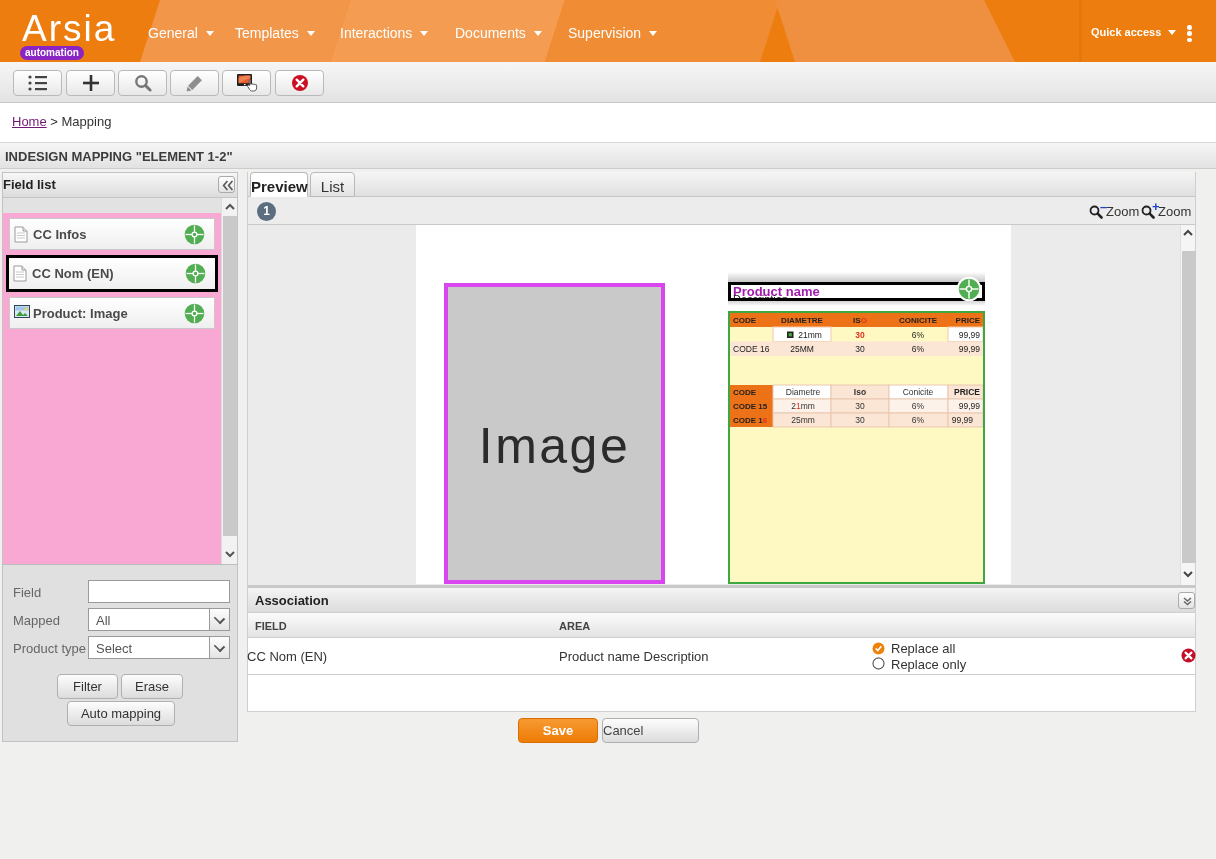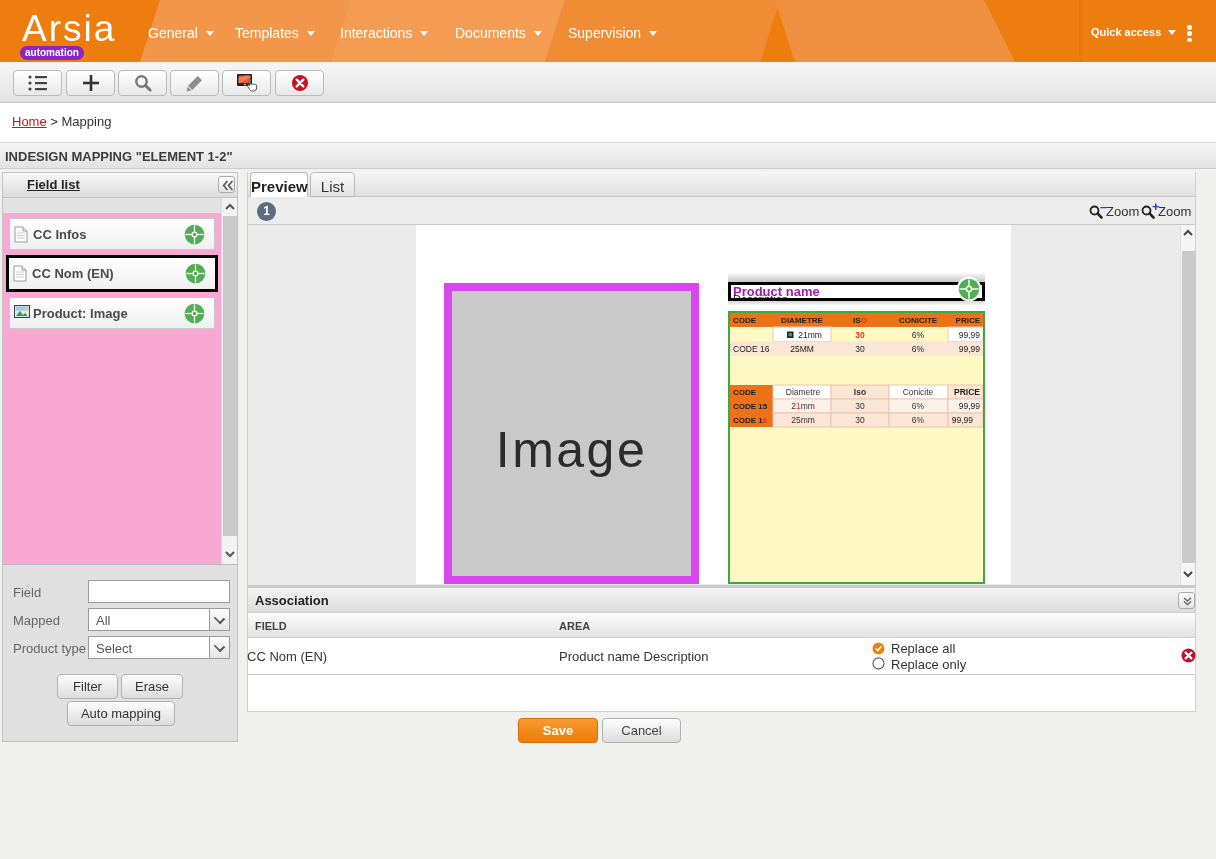--- a/index.html
+++ b/index.html
@@ -18,28 +18,28 @@
   #dots div { width:4.5px; height:4.5px; border-radius:50%; background:#fff; margin-bottom:1.8px; }
 
   
   #toolbar { left:0; top:62px; width:1216px; height:41px; background:linear-gradient(#f6f6f6,#e3e3e3); border-bottom:1px solid #c6c6c6; }
   .tbtn { top:70px; width:49px; height:26px; border:1px solid #b9b9b9; border-radius:4px; background:linear-gradient(#ffffff,#e8e8e8); }
   .tbtn svg { position:absolute; left:50%; top:50%; transform:translate(-50%,-50%); }
 
   
   #crumbrow { left:0; top:103px; width:1216px; height:39px; background:#fff; }
   #crumb { left:12px; top:114px; font-size:13px; color:#333; }
-  #crumb a { color:#b91c1c; text-decoration:underline; }
+  #crumb a { color:#701a75; text-decoration:underline; }
   #titlebar { left:0; top:142px; width:1216px; height:27px; background:linear-gradient(#f6f6f6,#e2e2e2); border-top:1px solid #d8d8d8; border-bottom:1px solid #cccccc; }
   #titlebar span { position:absolute; left:5px; top:6px; font-size:13px; font-weight:bold; color:#3c3c3c; }
 
   
   #lp { left:2px; top:172px; width:236px; height:570px; background:#e2e2e2; border:1px solid #c2c2c2; }
   #lp-head { left:0; top:0; width:234px; height:25px; background:linear-gradient(#f7f7f7,#dcdcdc); border-bottom:1px solid #c5c5c5; }
-  #lp-head b { position:absolute; left:24px; top:4px; font-size:13px; color:#222;text-decoration:underline; }
+  #lp-head b { position:absolute; left:0; top:4px; font-size:13px; color:#222; }
   #lp-collapse { left:215px; top:3px; width:17px; height:17px; border:1px solid #aaa; border-radius:3px; background:linear-gradient(#fff,#e2e2e2); color:#555; font-size:11px; font-weight:bold; text-align:center; line-height:15px; }
   #lp-list { left:0; top:40px; width:218px; height:366px; background:#f9a8d4;font-weight:bold; }
   #lp-scroll { left:218px; top:25px; width:16px; height:366px; background:#f2f2f2; border-left:1px solid #ddd; }
   .fitem { left:6px; width:206px; height:32px; background:linear-gradient(#ffffff,#efefef); border:1px solid #c8c8c8; }
   .fitem .txt { position:absolute; left:23px; top:8px; font-size:13px; color:#4a4a4a; }
   .fitem svg.fic { position:absolute; left:4px; top:7px; }
   .fitem svg.tgt { position:absolute; right:9px; top:5px; }
   #lp-form { left:0; top:391px; width:234px; height:177px; background:#e0e0e0; border-top:1px solid #bdbdbd; }
   .flabel { left:10px; font-size:13px; color:#666; }
   .finput { left:85px; width:142px; height:23px; background:#fff; border:1px solid #9a9a9a; }
@@ -58,36 +58,36 @@
   .tab span { position:absolute; left:0; right:0; top:5px; text-align:center; }
   #badgerow { left:0; top:26px; width:947px; height:27px; background:#ececec; border-bottom:1px solid #c9c9c9; }
   #badge { left:9px; top:4px; width:19px; height:19px; border-radius:50%; background:#5b6d7e; color:#fff; font-size:12px; font-weight:bold; text-align:center; line-height:19px; }
   #zoomctl { left:841px; top:5px; width:100px; height:18px; font-size:13px; color:#333; }
   #viewport { left:0; top:53px; width:932px; height:360px; background:#ebebeb; overflow:hidden; }
   #vscroll { left:932px; top:53px; width:15px; height:360px; background:#f5f5f5; border-left:1px solid #e0e0e0; }
   #vthumb { left:1px; top:26px; width:14px; height:312px; background:#c9c9c9; }
 
   
   #ppage { left:168px; top:0px; width:595px; height:359px; background:#fff; }
-  #imgbox { left:28px; top:58px; width:255px; height:301px; background:#c9c9c9; border:8px solid #d946ef;text-decoration:underline; }
+  #imgbox { left:28px; top:58px; width:221px; height:301px; background:#c9c9c9; border:4px solid #d946ef;text-decoration:underline; }
   #imgbox span { position:absolute; left:0; right:0; top:130px; text-align:center; font-size:50px; color:#2b2b2b; letter-spacing:2.5px; }
   #pnbox { left:312px; top:57px; width:257px; height:19px; border:3px solid #000; background:#fff; overflow:hidden; }
   #pntarget { left:540px; top:51px; }
   #gtable { left:312px; top:86px; width:257px; height:273px; border:2px solid #3fa73f; background:#fef9c3; }
   #assoc { left:0; top:416px; width:947px; height:123px; }
   #assoc-title { left:0; top:0; width:947px; height:25px; background:linear-gradient(#f4f4f4,#dcdcdc); border-bottom:1px solid #cfcfcf; }
   #assoc-title b { position:absolute; left:7px; top:5px; font-size:13px; color:#222; }
   #assoc-chev { left:930px; top:4px; width:17px; height:17px; border:1px solid #aaa; border-radius:3px; background:linear-gradient(#fff,#e2e2e2); }
   #athead { left:0; top:25px; width:947px; height:25px; background:linear-gradient(#fbfbfb,#e3e3e3); border-bottom:1px solid #d0d0d0; font-size:11px; font-weight:bold; color:#444; }
   #atrow { left:0; top:50px; width:947px; height:37px; background:#fff; border-bottom:1px solid #ccc; font-size:13px; color:#333; }
   #atbody { left:0; top:87px; width:947px; height:36px; background:#fff; }
   .radio { position:absolute; width:13px; height:13px; border-radius:50%; }
 
   #savebtn { left:518px; top:718px; width:80px; height:25px; background:linear-gradient(#f79a33,#ee7c04); border:1px solid #d86f00; border-radius:4px; color:#fff; font-size:13px; font-weight:bold; text-align:center; line-height:24px; }
-  #cancelbtn { left:602px; top:718px; width:79px; height:25px; background:linear-gradient(#fdfdfd,#dcdcdc); border:1px solid #b0b0b0; border-radius:4px; color:#444; font-size:13px; text-align:center; line-height:24px; }
+  #cancelbtn { left:602px; top:718px; width:97px; height:25px; background:linear-gradient(#fdfdfd,#dcdcdc); border:1px solid #b0b0b0; border-radius:4px; color:#444; font-size:13px; line-height:24px; }
 </style>
 </head>
 <body>
 <div id="page">
 
   <div class="abs" id="header">
     <svg width="1216" height="62">
       <rect width="1216" height="62" fill="#ed7d0e"></rect>
       <polygon points="160,0 350,0 330,62 140,62" fill="#f2964a"></polygon>
       <polygon points="350,0 565,0 545,62 330,62" fill="#f49d52"></polygon>

